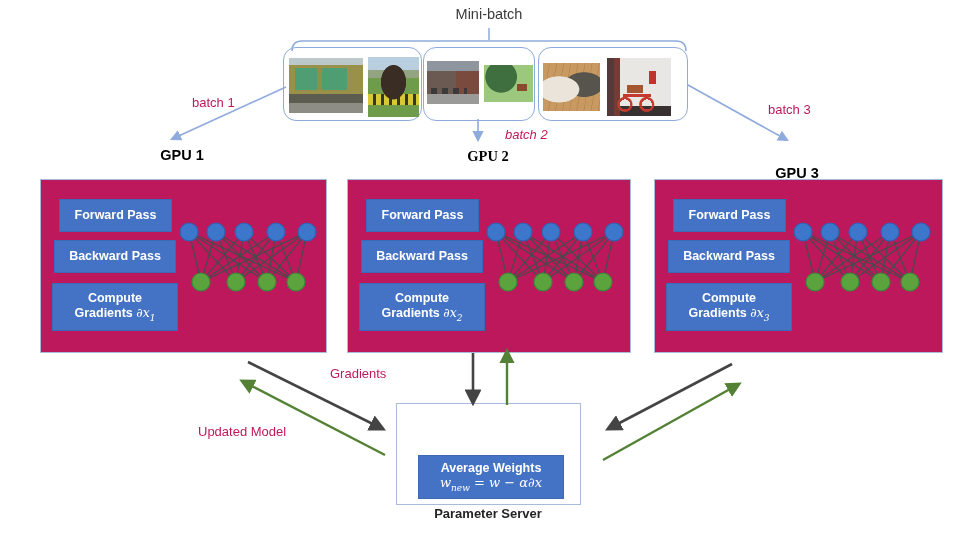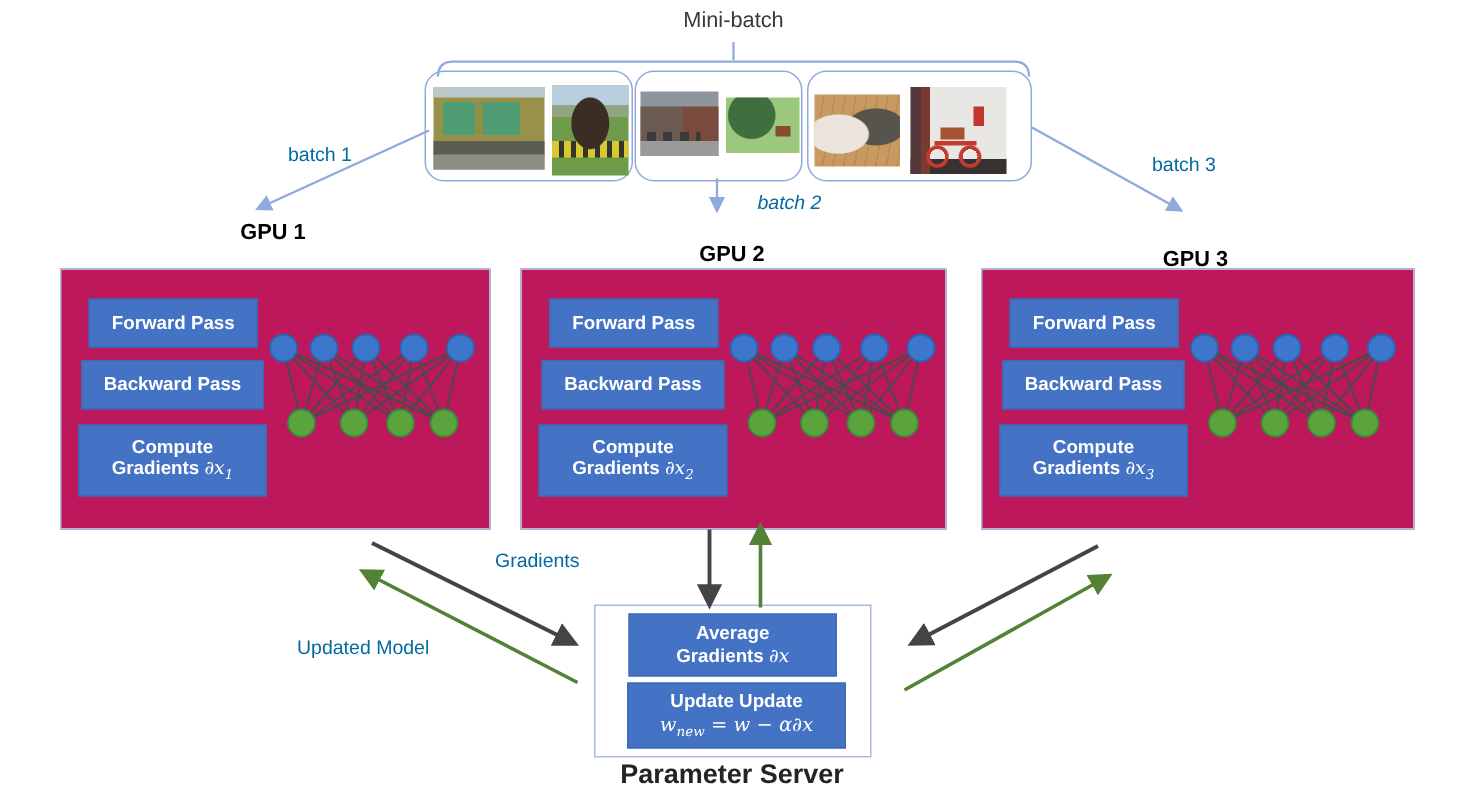--- a/index.html
+++ b/index.html
@@ -1,38 +1,38 @@
 <!DOCTYPE html>
 <html><head>
 <meta charset="utf-8">
 <style>
   html,body{margin:0;padding:0;background:#fff;}
   .canvas{position:relative;width:980px;height:534px;background:#ffffff;
     font-family:"Liberation Sans",sans-serif;overflow:hidden;}
   .title{position:absolute;top:6px;left:424px;width:130px;text-align:center;
     font-size:14.5px;color:#3a3a3a;}
-  .lbl{position:absolute;font-size:13px;color:#0369a1;white-space:nowrap;}
+  .lbl{position:absolute;font-size:13px;color:#be185d;white-space:nowrap;}
   .gpu-title{position:absolute;font-weight:bold;font-size:14.5px;color:#000000;
     text-align:center;width:90px;}
   .batch-group{position:absolute;height:72px;background:#fff;
     border:1.6px solid #8FAADC;border-radius:13px;}
   .photo{position:absolute;}
   .gpu-card{position:absolute;width:285px;height:172px;background:#be185d;
     border:1.6px solid #A9BBDB;}
   .blue-btn{position:absolute;background:#4472C4;border:1px solid #3C68B4;
     color:#fff;display:flex;flex-direction:column;align-items:center;
     justify-content:center;text-align:center;font-weight:600;
     font-size:12.5px;line-height:1.18;}
   .math{font-family:"DejaVu Serif",serif;font-style:italic;font-weight:500;}
   sub.math{font-size:9px;}
   .nn{position:absolute;left:136px;top:38px;}
   .ps-box{position:absolute;left:396px;top:403px;width:183px;height:100px;
     background:#fff;border:1.6px solid #A9BBDB;}
   .ps-caption{position:absolute;top:506px;left:408px;width:160px;text-align:center;
-    font-size:18px;font-weight:600;color:#242424;}
+    font-size:13px;font-weight:600;color:#242424;}
   svg.overlay{position:absolute;left:0;top:0;pointer-events:none;}
 
   
   .ph-building{background:
     linear-gradient(90deg,transparent 0 6px,#4f9d72 6px 28px,#8f8f48 28px 33px,#4f9d72 33px 58px,transparent 58px) 0 10px/100% 22px no-repeat,
     linear-gradient(#bcc9cb,#bcc9cb) 0 0/100% 7px no-repeat,
     linear-gradient(#5d5c50,#5d5c50) 0 36px/100% 9px no-repeat,
     linear-gradient(#8e8d85,#8e8d85) 0 44px/100% 11px no-repeat,
     #99914a;}
   .ph-horse{background:
@@ -82,21 +82,21 @@
   <div class="batch-group" style="left:538px;top:47px;width:148px;">
     <div class="photo ph-cats" style="left:4px;top:15px;width:57px;height:48px;"></div>
     <div class="photo ph-bike" style="left:68px;top:10px;width:64px;height:58px;"></div>
   </div>
 
   <div class="lbl" style="left:192px;top:95px;">batch 1</div>
   <div class="lbl" style="left:505px;top:127px;font-style:italic;">batch 2</div>
   <div class="lbl" style="left:768px;top:102px;">batch 3</div>
 
   <div class="gpu-title" style="left:137px;top:147px;">GPU 1</div>
-  <div class="gpu-title" style="left:443px;top:162px;">GPU 2</div>
+  <div class="gpu-title" style="left:443px;top:148px;font-family:Liberation Serif, serif;">GPU 2</div>
   <div class="gpu-title" style="left:752px;top:150px;margin-top:15px;">GPU 3</div>
 
   <div class="gpu-card" style="left:40px;top:179px;">
     <div class="blue-btn" style="left:18px;top:19px;width:111px;height:31px;">Forward Pass</div>
     <div class="blue-btn" style="left:13px;top:60px;width:120px;height:31px;">Backward Pass</div>
     <div class="blue-btn" style="left:11px;top:103px;width:124px;height:46px;">
       <span>Compute</span>
       <span><span>Gradients </span><span class="math">∂x</span><sub class="math">1</sub></span>
     </div>
     <svg class="nn" width="152" height="82">
@@ -209,26 +209,22 @@
         <circle cx="59" cy="64" r="9" fill="#5BA33C" stroke="#378A3A" stroke-width="1.2"></circle>
         <circle cx="90" cy="64" r="9" fill="#5BA33C" stroke="#378A3A" stroke-width="1.2"></circle>
         <circle cx="119" cy="64" r="9" fill="#5BA33C" stroke="#378A3A" stroke-width="1.2"></circle>
       </svg>
   </div>
 
   <div class="lbl" style="left:330px;top:366px;">Gradients</div>
   <div class="lbl" style="left:198px;top:424px;">Updated Model</div>
 
   <div class="ps-box">
-    <div class="blue-btn" style="left:22px;top:5px;width:137px;height:40px;">
-      <span>Average</span>
-      <span><span>Gradients </span><span class="math">∂x</span></span>
-    </div>
     <div class="blue-btn" style="left:21px;top:51px;width:144px;height:42px;">
-      <span>Update Update</span>
+      <span>Average Weights</span>
       <span style="font-size:13px;"><span class="math">w</span><sub class="math">new</sub><span class="math"> = w − α∂x</span></span>
     </div>
   </div>
   <div class="ps-caption">Parameter Server</div>
 
   <svg class="overlay" width="980" height="534">
     <defs>
       <marker id="mblue" viewBox="0 0 10 10" refX="8" refY="5" markerWidth="7" markerHeight="7" orient="auto">
         <path d="M0,0 L10,5 L0,10 z" fill="#8FAADC"></path>
       </marker>

